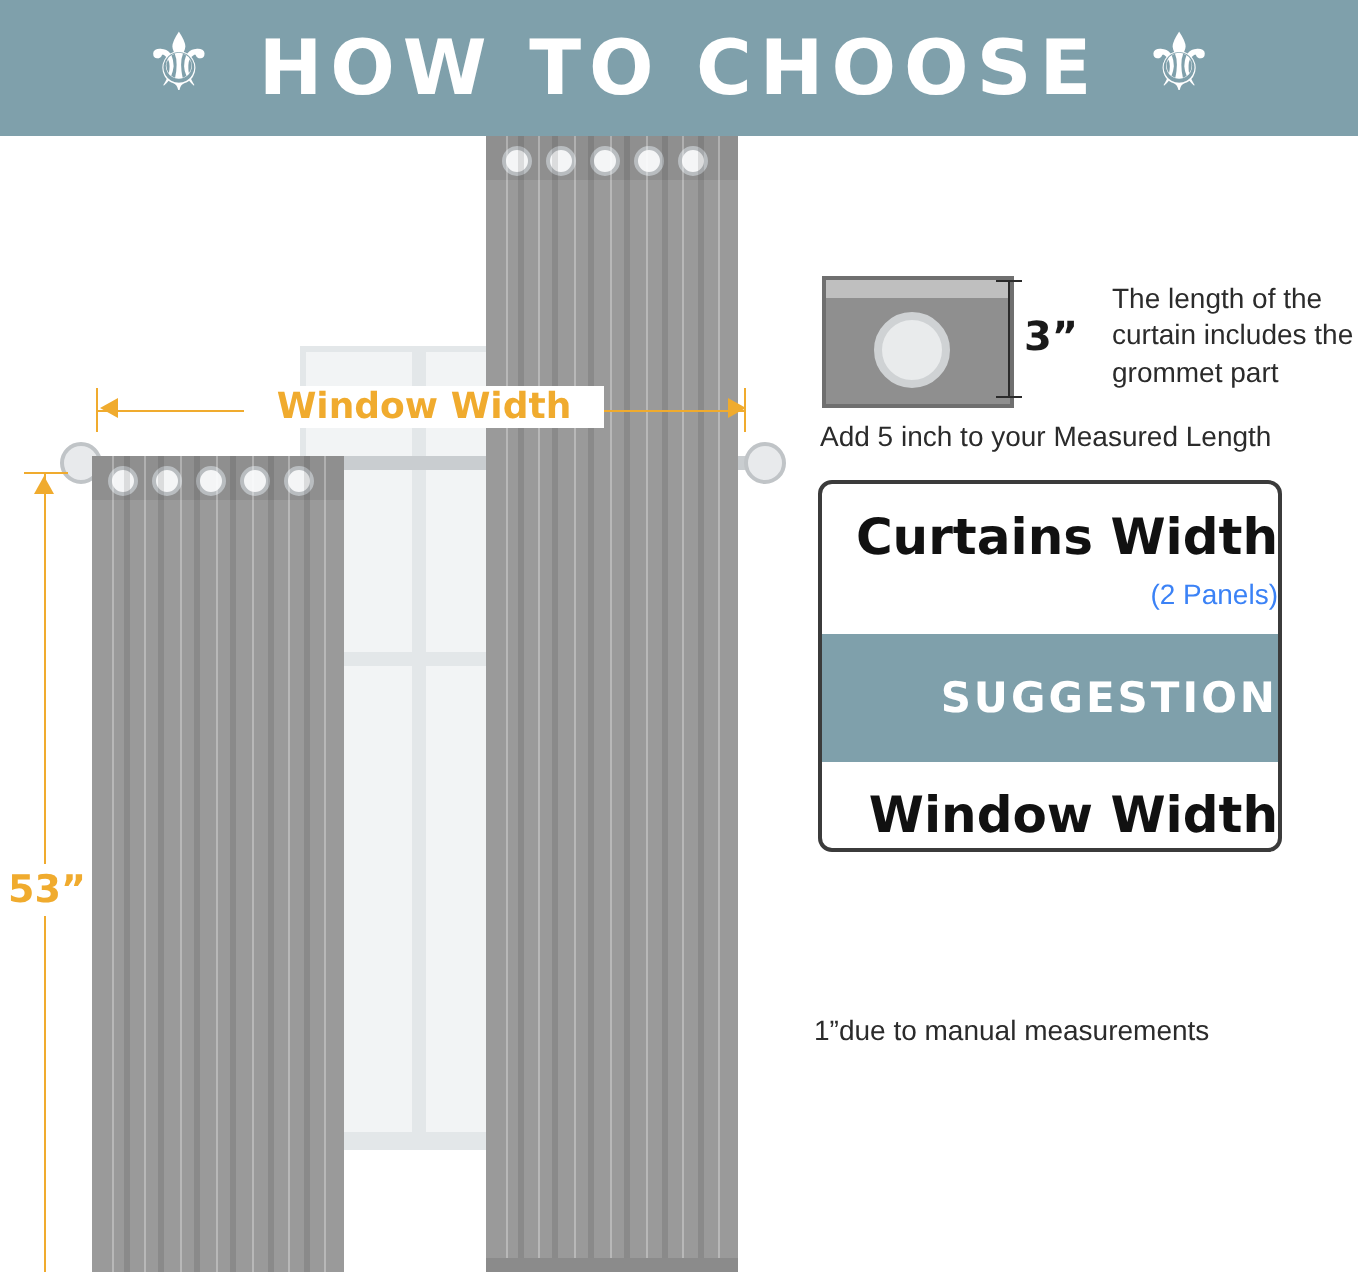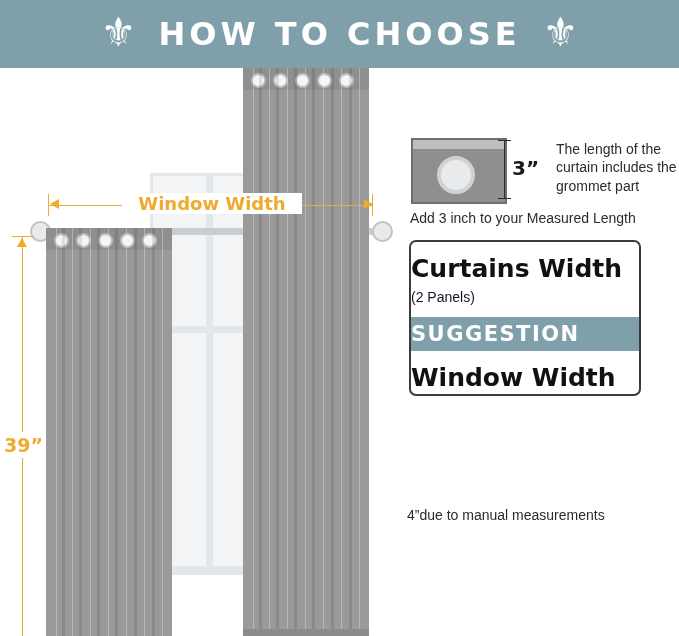--- a/index.html
+++ b/index.html
@@ -12,21 +12,21 @@
   }
 
   
   .banner{
     position:absolute;left:0;top:0;width:679px;height:68px;
     background:#7fa0ab;
     display:flex;align-items:center;justify-content:center;
   }
   .banner-title{
     color:#ffffff;
-    font-size:32px;
+    font-size:38px;
     font-weight:bold;
     letter-spacing:4px;
     font-family:"DejaVu Sans", sans-serif;
     white-space:nowrap;
     text-align:right;
   }
   .fleur{
     color:#ffffff;
     font-size:40px;
     line-height:1;
@@ -162,34 +162,34 @@
   }
   .add-note{
     position:absolute;left:6px;top:142px;width:270px;
     font-size:14px;color:#2b2b2b;
   }
 
   .card{
     position:absolute;left:5px;top:172px;width:228px;
     border:2px solid #3b3b3b;border-radius:7px;background:#fff;overflow:hidden;
   }
-  .card-row{text-align:left;}
+  .card-row{text-align:right;}
   .card-title{
     font-size:25px;font-weight:bold;color:#111;padding:12px 0 6px;
     font-family:"DejaVu Sans", sans-serif;
   }
   .card-big{
     font-size:25px;color:#111;padding-top:4px;font-family:"DejaVu Sans", sans-serif;
   }
   .card-sub{
-    font-size:14px;color:#0f172a;padding:0 0 12px;
+    font-size:14px;color:#3b82f6;padding:0 0 12px;
   }
   .suggestion{
     background:#7fa0ab;color:#fff;font-size:21px;font-weight:bold;
-    letter-spacing:1.5px;padding:5px 0;font-family:"DejaVu Sans", sans-serif;
+    letter-spacing:1.5px;padding:20px 0;font-family:"DejaVu Sans", sans-serif;
   }
   .card-title2{
     font-size:25px;font-weight:bold;color:#111;padding:12px 0 2px;
     font-family:"DejaVu Sans", sans-serif;
   }
   .card-range{
     font-size:25px;color:#111;padding:4px 0 14px;font-family:"DejaVu Sans", sans-serif;
   }
 
   .deviation{
@@ -270,41 +270,41 @@
     <div class="mw-tick r"></div>
     <div class="arrow-l"></div>
     <div class="arrow-r"></div>
     <div class="mw-label">Window Width</div>
 
     <div class="h-line"></div>
     <div class="h-tick t"></div>
 
     <div class="arrow-u"></div>
 
-    <div class="h-label">39”</div>
+    <div class="h-label">53”</div>
   </div>
 
   <div class="right">
 
     <div class="grommet-fig">
       <div class="top-strip"></div>
       <div class="ring"></div>
     </div>
     <div class="dim3-line"></div>
     <div class="dim3-cap t"></div>
     <div class="dim3-cap b"></div>
     <div class="dim3-text">3”</div>
 
     <div class="grommet-note">The length of the curtain includes the grommet part</div>
-    <div class="add-note">Add 3 inch to your Measured Length</div>
+    <div class="add-note">Add 5 inch to your Measured Length</div>
 
     <div class="card">
       <div class="card-row card-title">Curtains Width</div>
       <div class="card-row card-sub">(2 Panels)</div>
       <div class="card-row suggestion">SUGGESTION</div>
       <div class="card-row card-title2">Window Width</div>
     </div>
 
     <div class="deviation">
-      <div>4”due to manual measurements</div>
+      <div>1”due to manual measurements</div>
     </div>
   </div>
 </div>
 
 </body></html>

